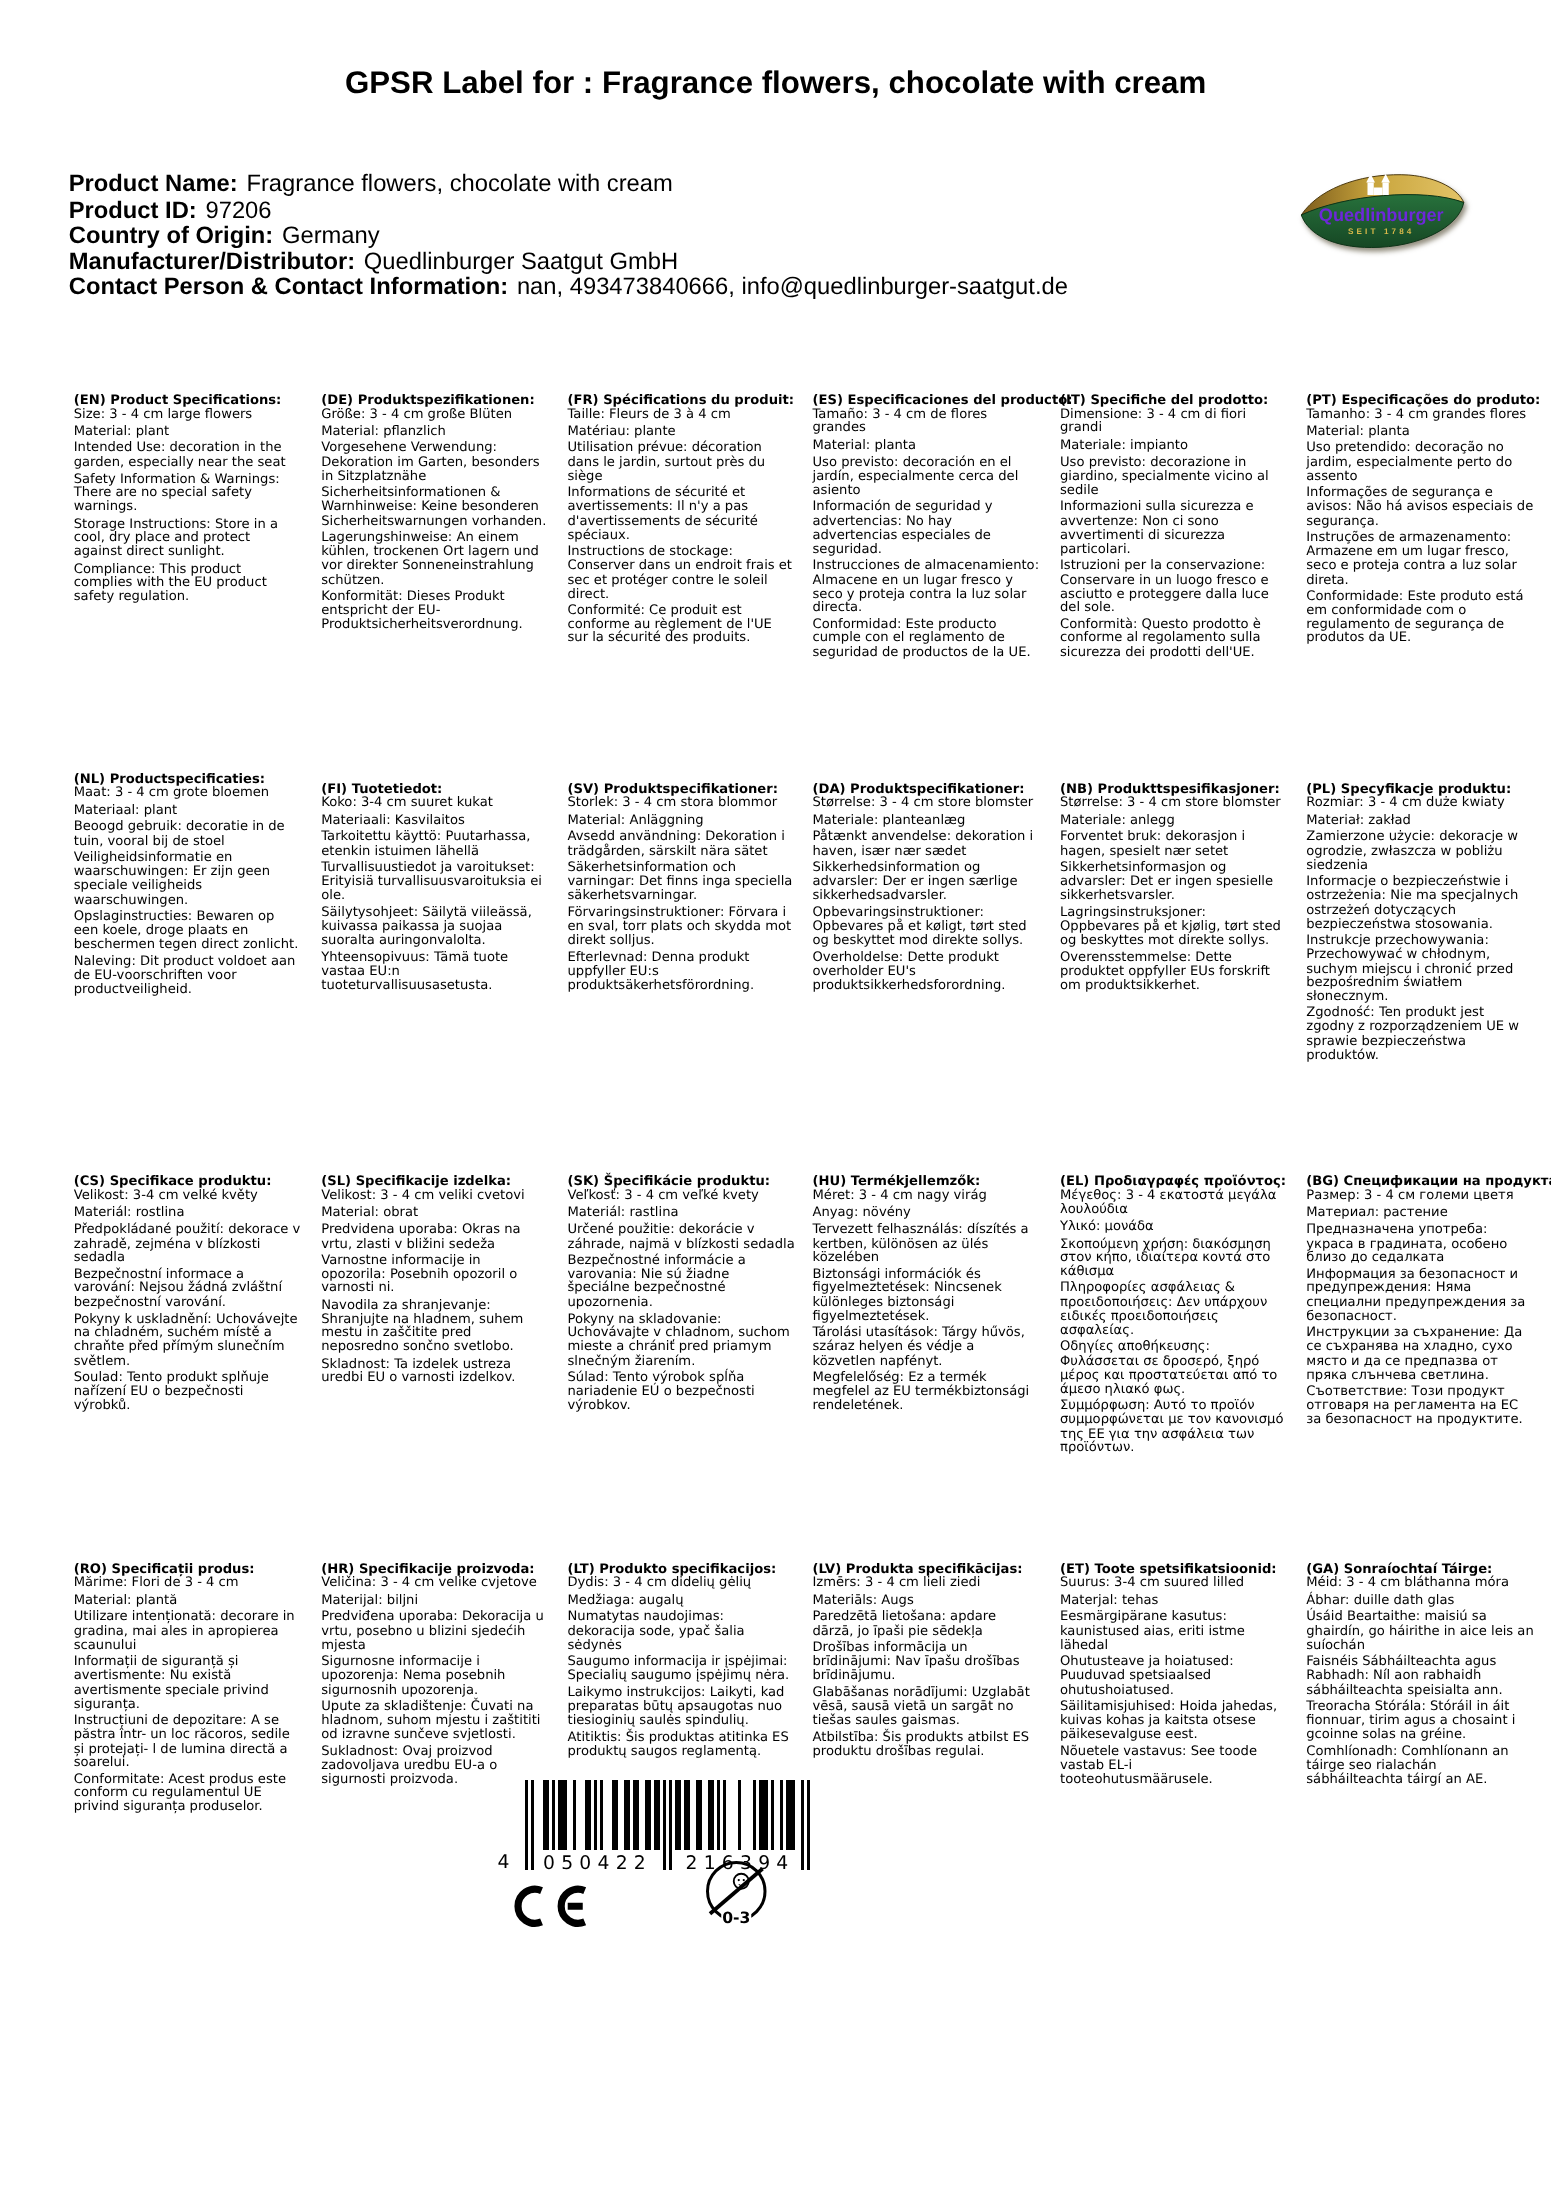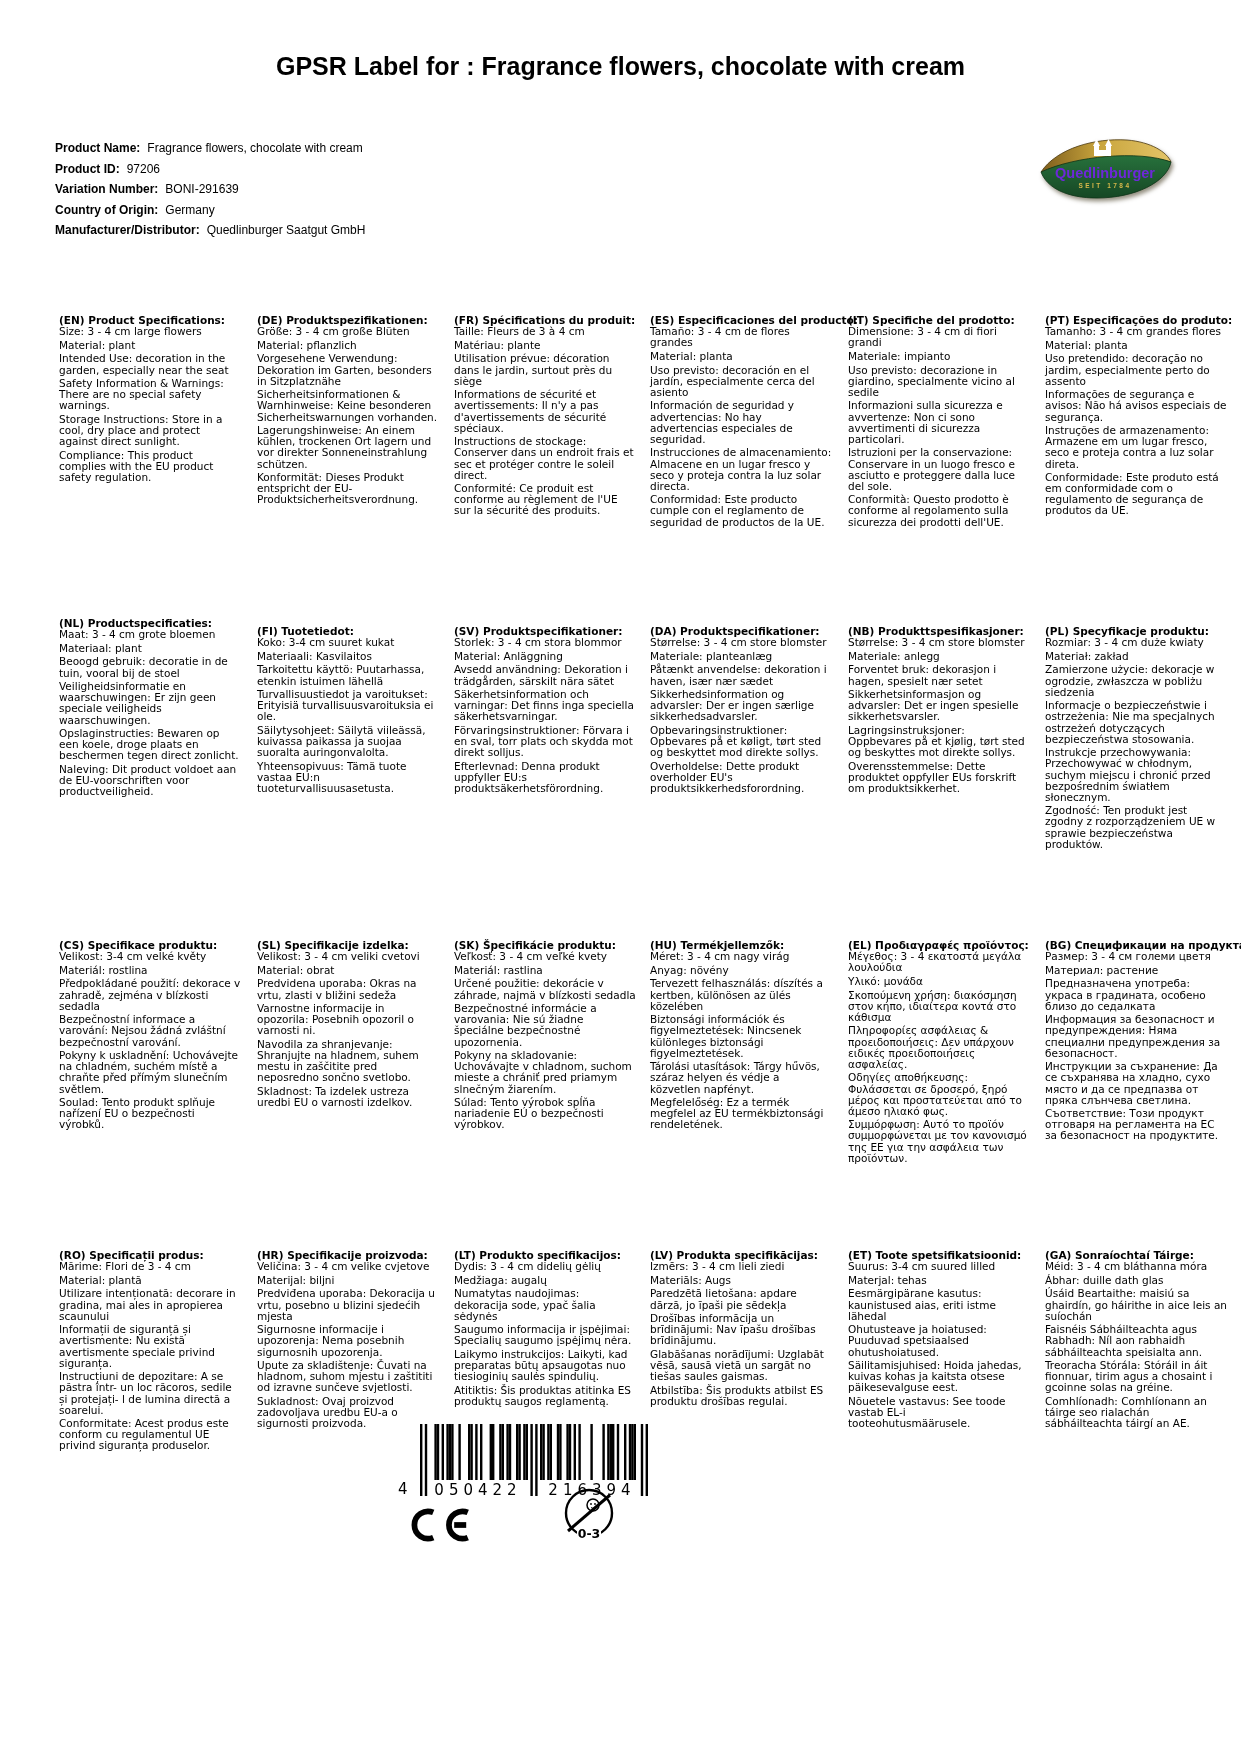--- a/index.html
+++ b/index.html
@@ -1,21 +1,21 @@
 <!DOCTYPE html>
 <html><head>
 <meta charset="utf-8">
 <style>
   html,body{margin:0;padding:0;background:#fff;}
   #page{position:relative;width:1241px;height:1754px;background:#fff;color:#000;
         font-family:"DejaVu Sans",sans-serif;overflow:hidden;}
   .title{position:absolute;top:52px;left:0;width:100%;text-align:center;
          font-family:"Liberation Sans",sans-serif;font-weight:bold;font-size:25px;}
   .product-info{position:absolute;left:55px;top:138px;
-         font-family:"Liberation Sans",sans-serif;font-size:12px;line-height:20.6px;}
+         font-family:"Liberation Sans",sans-serif;font-size:19px;line-height:20.6px;}
   .pi-row{white-space:nowrap;}
   .pi-label{font-weight:bold;}
   .pi-value{margin-left:7px;}
   
   #logo{position:absolute;left:1035px;top:136px;width:140px;height:66px;
         filter:drop-shadow(2px 3px 2px rgba(40,30,0,.5));}
   #logo svg{position:absolute;left:0;top:0;}
   .logo-brand{position:absolute;left:0;top:29px;width:100%;text-align:center;color:#6d28d9;
         font-family:"Liberation Sans",sans-serif;font-weight:bold;font-size:14.5px;}
   .logo-tagline{position:absolute;left:0;top:46px;width:100%;text-align:center;color:#d8b84a;
@@ -42,27 +42,27 @@
   <div class="title">GPSR Label for : Fragrance flowers, chocolate with cream</div>
 
   <div class="product-info">
     <div class="pi-row">
       <span class="pi-label">Product Name:</span><span class="pi-value">Fragrance flowers, chocolate with cream</span>
     </div>
     <div class="pi-row">
       <span class="pi-label">Product ID:</span><span class="pi-value">97206</span>
     </div>
     <div class="pi-row">
-      <span class="pi-label">Variation Number:</span><span class="pi-value">BONI-291639</span>
-    </div>
-    <div class="pi-row">
       <span class="pi-label">Country of Origin:</span><span class="pi-value">Germany</span>
     </div>
     <div class="pi-row">
       <span class="pi-label">Manufacturer/Distributor:</span><span class="pi-value">Quedlinburger Saatgut GmbH</span>
+    </div>
+    <div class="pi-row">
+      <span class="pi-label">Contact Person &amp; Contact Information:</span><span class="pi-value">nan, 493473840666, info@quedlinburger-saatgut.de</span>
     </div>
   </div>
 
   <div id="logo">
     <svg width="140" height="66" viewBox="0 0 140 66">
       <defs>
         <linearGradient id="goldgrad" x1="0" y1="0" x2="1" y2="0">
           <stop offset="0" stop-color="#7d5d1c"></stop>
             <stop offset="0.45" stop-color="#c9a53d"></stop>
             <stop offset="1" stop-color="#e3c468"></stop>

